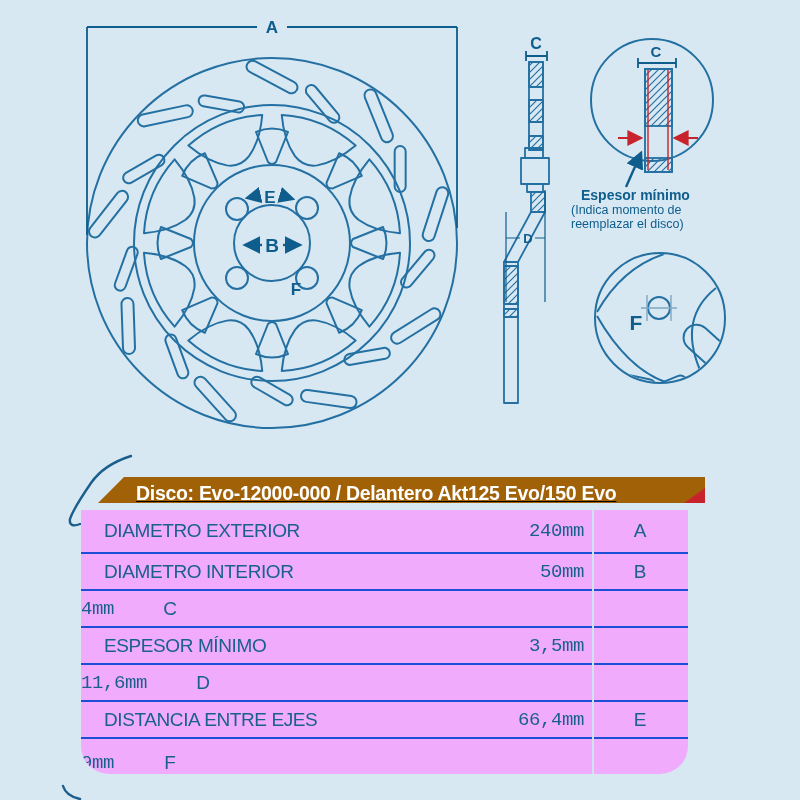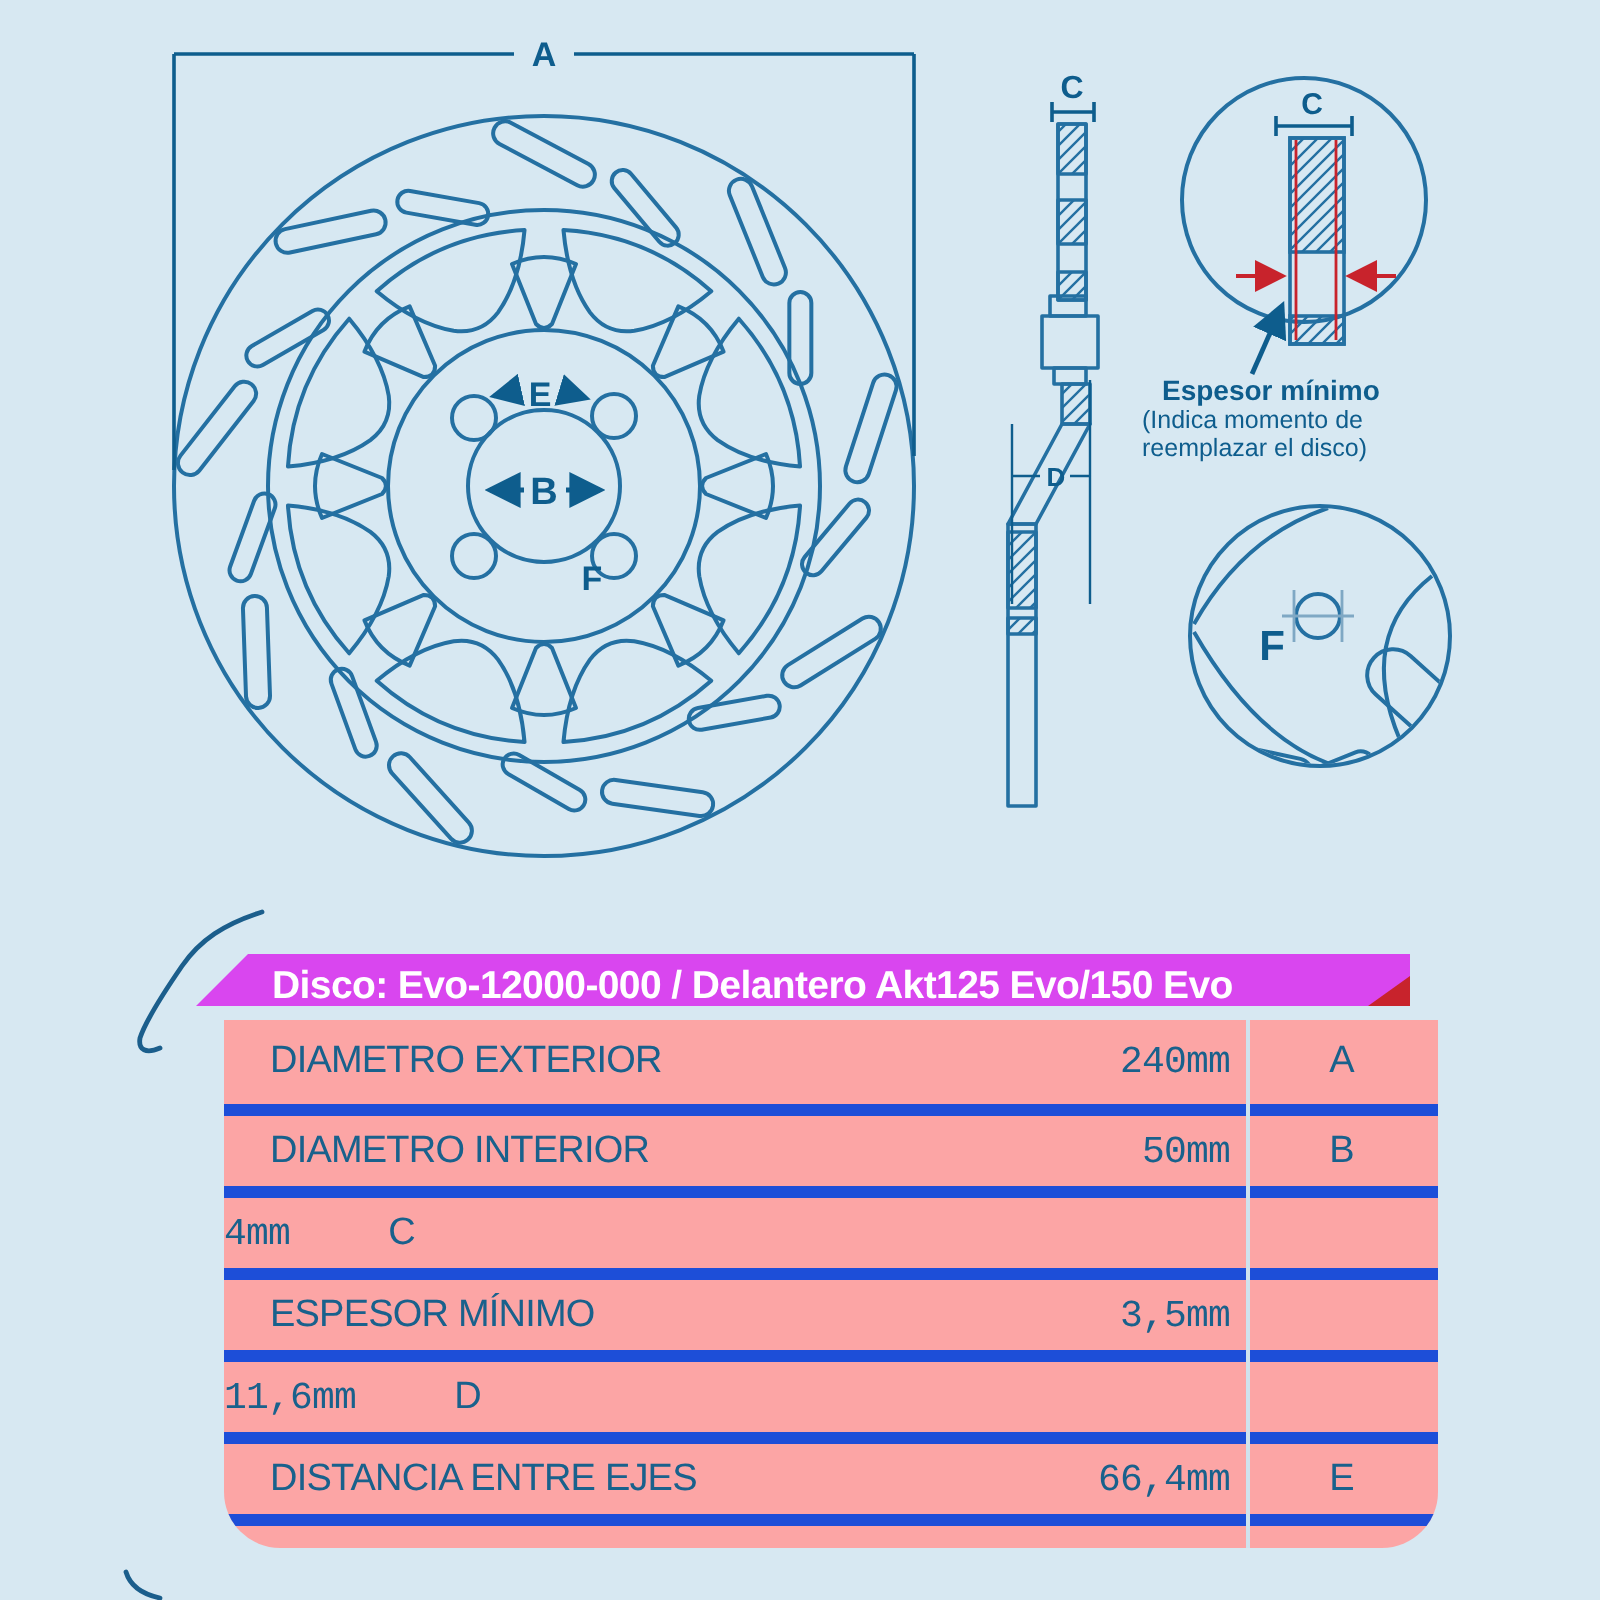--- a/index.html
+++ b/index.html
@@ -3,31 +3,31 @@
 <meta charset="utf-8">
 <style>
   html,body{margin:0;padding:0;background:#d7e8f2;}
   .stage{position:relative;width:800px;height:800px;background:#d7e8f2;overflow:hidden;
          font-family:"Liberation Sans",sans-serif;}
   .stage svg{position:absolute;left:0;top:0;}
   svg text{font-family:"Liberation Sans",sans-serif;}
 
   
   .spec-header{position:absolute;left:98px;top:477px;width:607px;height:26px;
-    background:#d946ef;clip-path:polygon(26px 0,100% 0,100% 100%,0 100%);}
+    background:#a16207;clip-path:polygon(26px 0,100% 0,100% 100%,0 100%);text-decoration:underline;}
   .spec-header .hdr-text{display:block;line-height:33px;padding-left:38px;
     color:#ffffff;font-weight:bold;font-size:19.5px;letter-spacing:-0.3px;white-space:nowrap;}
   .hdr-corner{position:absolute;right:0;bottom:0;width:0;height:0;
     border-left:21px solid transparent;border-bottom:15px solid #c8232c;}
 
-  .spec-body{position:absolute;left:112px;top:510px;width:607px;height:264px;
-    background:#fca5a5;border-radius:0 0 28px 28px;overflow:hidden;}
+  .spec-body{position:absolute;left:81px;top:510px;width:607px;height:264px;
+    background:#f0abfc;border-radius:0 0 28px 28px;overflow:hidden;}
   .col-divider{position:absolute;left:511px;top:0;bottom:0;width:2px;background:#cfe2ee;}
   .t-row{display:flex;align-items:center;height:35px;color:#19618c;font-size:19px;}
-  .t-row + .t-row{border-top:6px solid #1d4ed8;}
+  .t-row + .t-row{border-top:2px solid #1d4ed8;}
   .t-row.first{height:42px;}
   .t-row.last{height:47px;}
   .t-label{flex:1;padding-left:23px;letter-spacing:-0.4px;white-space:nowrap;}
   .t-value{flex:0 0 auto;text-align:right;padding-right:8px;letter-spacing:-0.4px;font-family:Liberation Mono, monospace;}
   .t-ref{flex:0 0 96px;text-align:center;}
 </style>
 </head>
 <body>
 
 <div class="stage">

